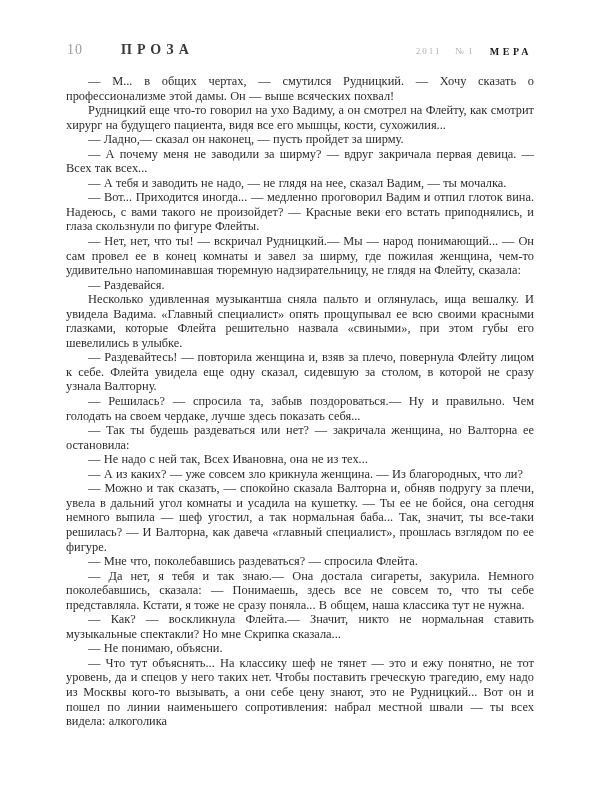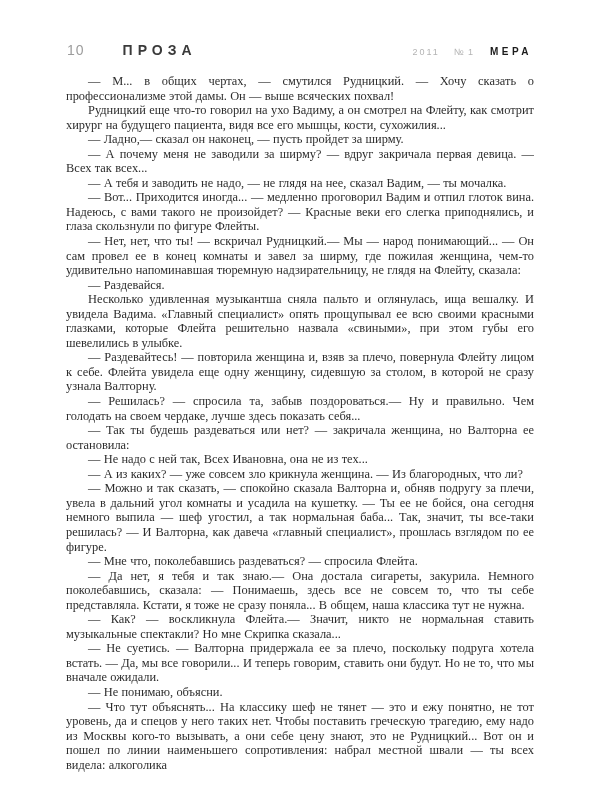--- a/index.html
+++ b/index.html
@@ -24,21 +24,22 @@
     top: 42px;
     left: 67px;
     right: 68px;
     display: flex;
     justify-content: space-between;
     align-items: baseline;
     font-family: "Liberation Sans", "DejaVu Sans", sans-serif;
   }
   .header-left, .header-right {
     display: flex;
-    align-items: flex-end;
+    align-items: center;
+    font-family: Liberation Serif, serif;
   }
   .page-number {
     font-size: 14px;
     font-weight: 400;
     color: #9c9c9c;
     letter-spacing: 1px;
   }
   .section-title {
     margin-left: 38px;
     font-size: 14px;
@@ -98,31 +99,30 @@
     </div>
   </div>
 
   <div class="text-column">
 
   <p>— М... в общих чертах, — смутился Рудницкий. — Хочу сказать о профессионализме этой дамы. Он — выше всяческих похвал!</p>
       <p>Рудницкий еще что-то говорил на ухо Вадиму, а он смотрел на Флейту, как смотрит хирург на будущего пациента, видя все его мышцы, кости, сухожилия...</p>
       <p>— Ладно,— сказал он наконец, — пусть пройдет за ширму.</p>
       <p>— А почему меня не заводили за ширму? — вдруг закричала первая девица. — Всех так всех...</p>
       <p>— А тебя и заводить не надо, — не глядя на нее, сказал Вадим, — ты мочалка.</p>
-      <p>— Вот... Приходится иногда... — медленно проговорил Вадим и отпил глоток вина. Надеюсь, с вами такого не произойдет? — Красные веки его слегка приподнялись, и глаза скользнули по фигуре Флейты.</p>
+      <p>— Вот... Приходится иногда... — медленно проговорил Вадим и отпил глоток вина. Надеюсь, с вами такого не произойдет? — Красные веки его встать приподнялись, и глаза скользнули по фигуре Флейты.</p>
       <p>— Нет, нет, что ты! — вскричал Рудницкий.— Мы — народ понимающий... — Он сам провел ее в конец комнаты и завел за ширму, где пожилая женщина, чем-то удивительно напоминавшая тюремную надзирательницу, не глядя на Флейту, сказала:</p>
       <p>— Раздевайся.</p>
       <p>Несколько удивленная музыкантша сняла пальто и оглянулась, ища вешалку. И увидела Вадима. «Главный специалист» опять прощупывал ее всю своими красными глазками, которые Флейта решительно назвала «свиными», при этом губы его шевелились в улыбке.</p>
-      <p>— Раздевайтесь! — повторила женщина и, взяв за плечо, повернула Флейту лицом к себе. Флейта увидела еще одну женщину, сидевшую за столом, в которой не сразу узнала Валторну.</p>
+      <p>— Раздевайтесь! — повторила женщина и, взяв за плечо, повернула Флейту лицом к себе. Флейта увидела еще одну сказал, сидевшую за столом, в которой не сразу узнала Валторну.</p>
       <p>— Решилась? — спросила та, забыв поздороваться.— Ну и правильно. Чем голодать на своем чердаке, лучше здесь показать себя...</p>
       <p>— Так ты будешь раздеваться или нет? — закричала женщина, но Валторна ее остановила:</p>
       <p>— Не надо с ней так, Всех Ивановна, она не из тех...</p>
       <p>— А из каких? — уже совсем зло крикнула женщина. — Из благородных, что ли?</p>
       <p>— Можно и так сказать, — спокойно сказала Валторна и, обняв подругу за плечи, увела в дальний угол комнаты и усадила на кушетку. — Ты ее не бойся, она сегодня немного выпила — шеф угостил, а так нормальная баба... Так, значит, ты все-таки решилась? — И Валторна, как давеча «главный специалист», прошлась взглядом по ее фигуре.</p>
       <p>— Мне что, поколебавшись раздеваться? — спросила Флейта.</p>
       <p>— Да нет, я тебя и так знаю.— Она достала сигареты, закурила. Немного поколебавшись, сказала: — Понимаешь, здесь все не совсем то, что ты себе представляла. Кстати, я тоже не сразу поняла... В общем, наша классика тут не нужна.</p>
       <p>— Как? — воскликнула Флейта.— Значит, никто не нормальная ставить музыкальные спектакли? Но мне Скрипка сказала...</p>
-      <p>— Не суетись. — Валторна придержала ее за плечо, поскольку подруга хотела встать. — Да, мы все говорили... И теперь говорим, ставить они будут. Но не то, что мы вначале ожидали.</p>
       <p>— Не понимаю, объясни.</p>
       <p>— Что тут объяснять... На классику шеф не тянет — это и ежу понятно, не тот уровень, да и спецов у него таких нет. Чтобы поставить греческую трагедию, ему надо из Москвы кого-то вызывать, а они себе цену знают, это не Рудницкий... Вот он и пошел по линии наименьшего сопротивления: набрал местной швали — ты всех видела: алкоголика</p>
     </div>
 
 </div>
 
 </body></html>

